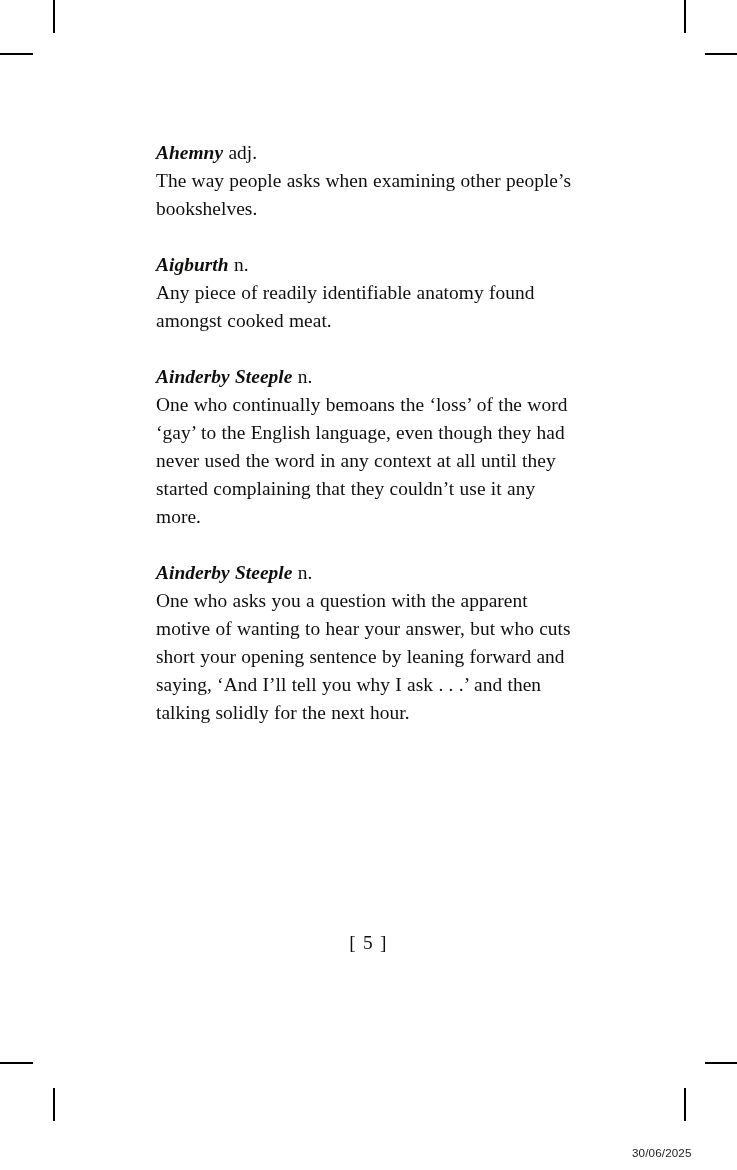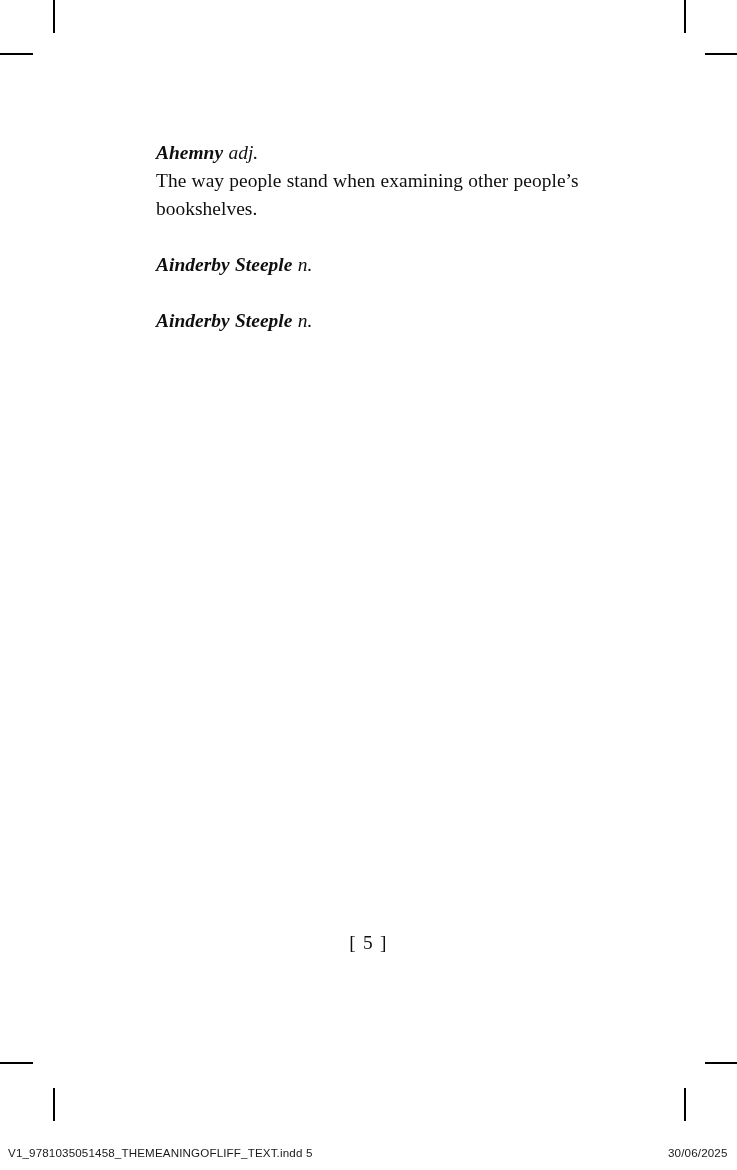--- a/index.html
+++ b/index.html
@@ -53,21 +53,20 @@
     line-height: 28px;
     letter-spacing: 0.05px;
     word-spacing: 0.4px;
   }
 
   .headword {
     font-weight: bold;
     font-style: italic;
   }
   .pos {
-    font-style: italic;
     font-weight: normal;
   }
 
   
   .folio {
     position: absolute;
     left: 0;
     top: 932px;
     width: 737px;
     text-align: center;
@@ -79,51 +78,53 @@
   .slug {
     position: absolute;
     top: 1146px;
     font-family: "Liberation Sans", "DejaVu Sans", sans-serif;
     font-size: 11.6px;
     color: #1a1a1a;
     letter-spacing: 0.15px;
     white-space: nowrap;
   }
   .slug-left  { left: 8px; }
-  .slug-right { left: 668px; }
+  .slug-right { left: 632px; }
 </style>
 </head>
 <body>
 
 <div class="page">
 
   <div class="crop v crop-tl-v"></div>
   <div class="crop h crop-tl-h"></div>
   <div class="crop v crop-tr-v"></div>
   <div class="crop h crop-tr-h"></div>
   <div class="crop h crop-bl-h"></div>
   <div class="crop v crop-bl-v"></div>
   <div class="crop h crop-br-h"></div>
   <div class="crop v crop-br-v"></div>
 
   <div class="text-block">
 
     <div class="entry">
-      <p><span class="headword">Ahemny</span> <span class="pos">adj.</span><br><span>The way people stand when examining other people’s bookshelves.</span></p>
-    </div>
-
-
-    <div class="entry">
-      <p><span class="headword">Ainderby Steeple</span> <span class="pos">n.</span><br></p>
+      <p><span class="headword">Ahemny</span> <span class="pos">adj.</span><br><span>The way people asks when examining other people’s bookshelves.</span></p>
     </div>
 
     <div class="entry">
-      <p><span class="headword">Ainderby Steeple</span> <span class="pos">n.</span><br></p>
+      <p><span class="headword">Aigburth</span> <span class="pos">n.</span><br><span>Any piece of readily identifiable anatomy found amongst cooked meat.</span></p>
+    </div>
+
+    <div class="entry">
+      <p><span class="headword">Ainderby Steeple</span> <span class="pos">n.</span><br><span>One who continually bemoans the ‘loss’ of the word ‘gay’ to the English language, even though they had never used the word in any context at all until they started complaining that they couldn’t use it any more.</span></p>
+    </div>
+
+    <div class="entry">
+      <p><span class="headword">Ainderby Steeple</span> <span class="pos">n.</span><br><span>One who asks you a question with the apparent motive of wanting to hear your answer, but who cuts short your opening sentence by leaning forward and saying, ‘And I’ll tell you why I ask . . .’ and then talking solidly for the next hour.</span></p>
     </div>
 
   </div>
 
   <div class="folio">[ 5 ]</div>
 
-  <div class="slug slug-left">V1_9781035051458_THEMEANINGOFLIFF_TEXT.indd   5</div>
   <div class="slug slug-right">30/06/2025</div>
 
 </div>
 
 </body></html>

